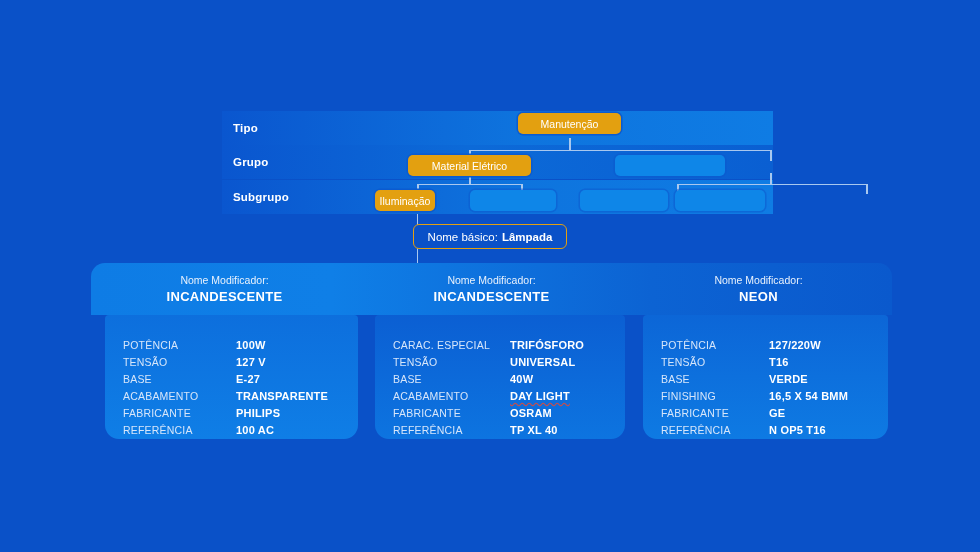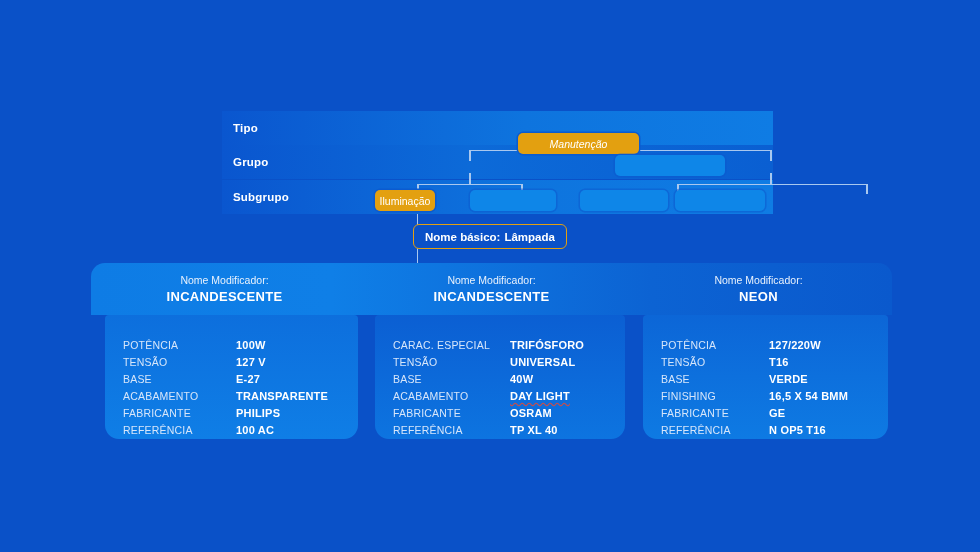--- a/index.html
+++ b/index.html
@@ -89,21 +89,21 @@
     border: 1.6px solid #e3a010;
     border-radius: 6px;
     background: #0a51c8;
     display: flex;
     align-items: center;
     justify-content: center;
     font-size: 11.5px;
     color: #ffffff;
     box-sizing: border-box;
   }
-  .basic-pill .lbl { font-weight: bold; }
+  .basic-pill .lbl { font-weight: normal; }
   .basic-pill .val { font-weight: bold; margin-left: 4px; }
 
   
   .mod-band {
     position: absolute;
     left: 91px;
     top: 263px;
     width: 801px;
     height: 52px;
     border-radius: 14px 14px 0 0;
@@ -201,22 +201,23 @@
   <div class="conn v" style="left:247px; top:62px; height:11px;"></div>
   <div class="conn h" style="left:195px; top:72.5px; width:105px;"></div>
   <div class="conn v" style="left:195px; top:72.5px; height:10px;"></div>
   <div class="conn v" style="left:299px; top:72.5px; height:10px;"></div>
 
   <div class="conn v" style="left:548px; top:62px; height:11px;"></div>
   <div class="conn h" style="left:455px; top:72.5px; width:190px;"></div>
   <div class="conn v" style="left:455px; top:72.5px; height:10px;"></div>
   <div class="conn v" style="left:644px; top:72.5px; height:10px;"></div>
 
-  <div class="node orange" style="left:296px; top:22px; width:121px;font-style:italic;">Manutenção</div>
-
+  <div class="node orange" style="left:296px; top:2px; width:103px;">Manutenção</div>
+
+  <div class="node orange" style="left:186px; top:44px; width:123px;">Material Elétrico</div>
   <div class="node blue" style="left:393px; top:44px; width:110px;"></div>
 
   <div class="node blue" style="left:248px; top:79px; width:86px;"></div>
   <div class="node blue" style="left:358px; top:79px; width:88px;"></div>
   <div class="node blue" style="left:453px; top:79px; width:90px;"></div>
   <div class="node orange" style="left:153px; top:79px; width:60px;">Iluminação</div>
 
 </div>
 
 <div class="basic-line"></div>

